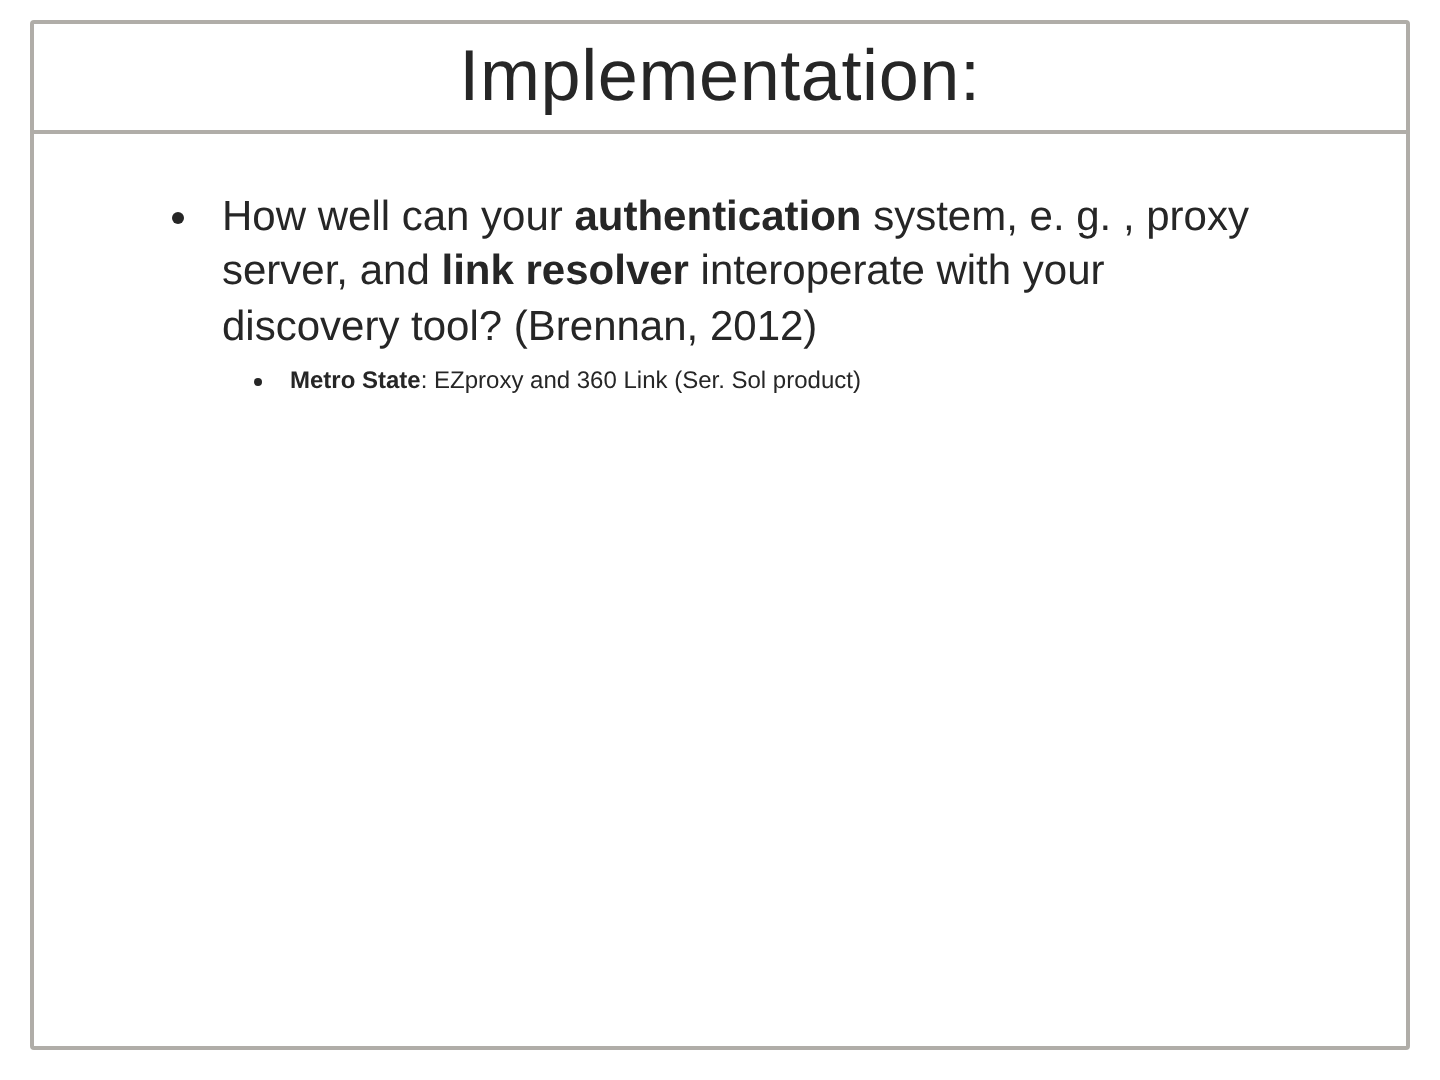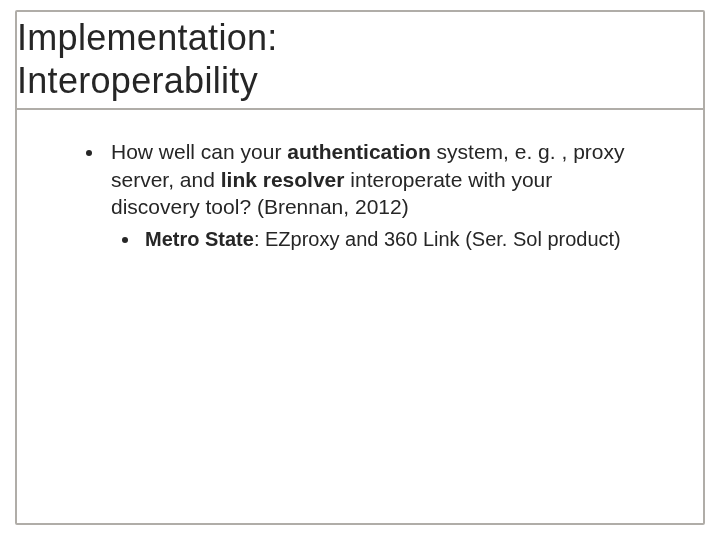--- a/index.html
+++ b/index.html
@@ -21,20 +21,21 @@
   }
   .inner {
     position: relative;
     width: 100%;
     height: 100%;
     border: 2px solid #b0ada8;
     box-sizing: border-box;
     border-radius: 2px;
   }
   .title {
+    text-align: center;
     font-size: 36px;
     line-height: 1.2;
     font-weight: 400;
     margin: 4px 0 6px;
     letter-spacing: 0.3px;
   }
   .rule {
     border: none;
     border-top: 2px solid #b0ada8;
     margin: 0 0 28px;
@@ -50,35 +51,34 @@
     padding-left: 26px;
   }
   ul.outer > li {
     margin-bottom: 6px;
     padding-left: 6px;
   }
   ul.inner-list {
     list-style: disc;
     margin: 6px 0 0;
     padding-left: 30px;
-    font-size: 20px;
+    font-size: 12px;
   }
   ul.inner-list > li {
     padding-left: 4px;
   }
   .b { font-weight: 700; }
 </style>
 </head>
 <body>
 
 <div class="slide">
   <div class="inner">
     <h1 class="title">
       <span>Implementation:</span><br>
-      <span>Interoperability</span>
     </h1>
     <hr class="rule">
     <div class="content">
       <ul class="outer">
         <li>
           <span>How well can your </span><span class="b">authentication</span><span> system, e. g. , proxy server, and </span><span class="b">link resolver</span><span> interoperate with your discovery tool? (Brennan, 2012)</span>
           <ul class="inner-list">
             <li>
               <span class="b">Metro State</span><span>: EZproxy and 360 Link (Ser. Sol product)</span>
             </li>

